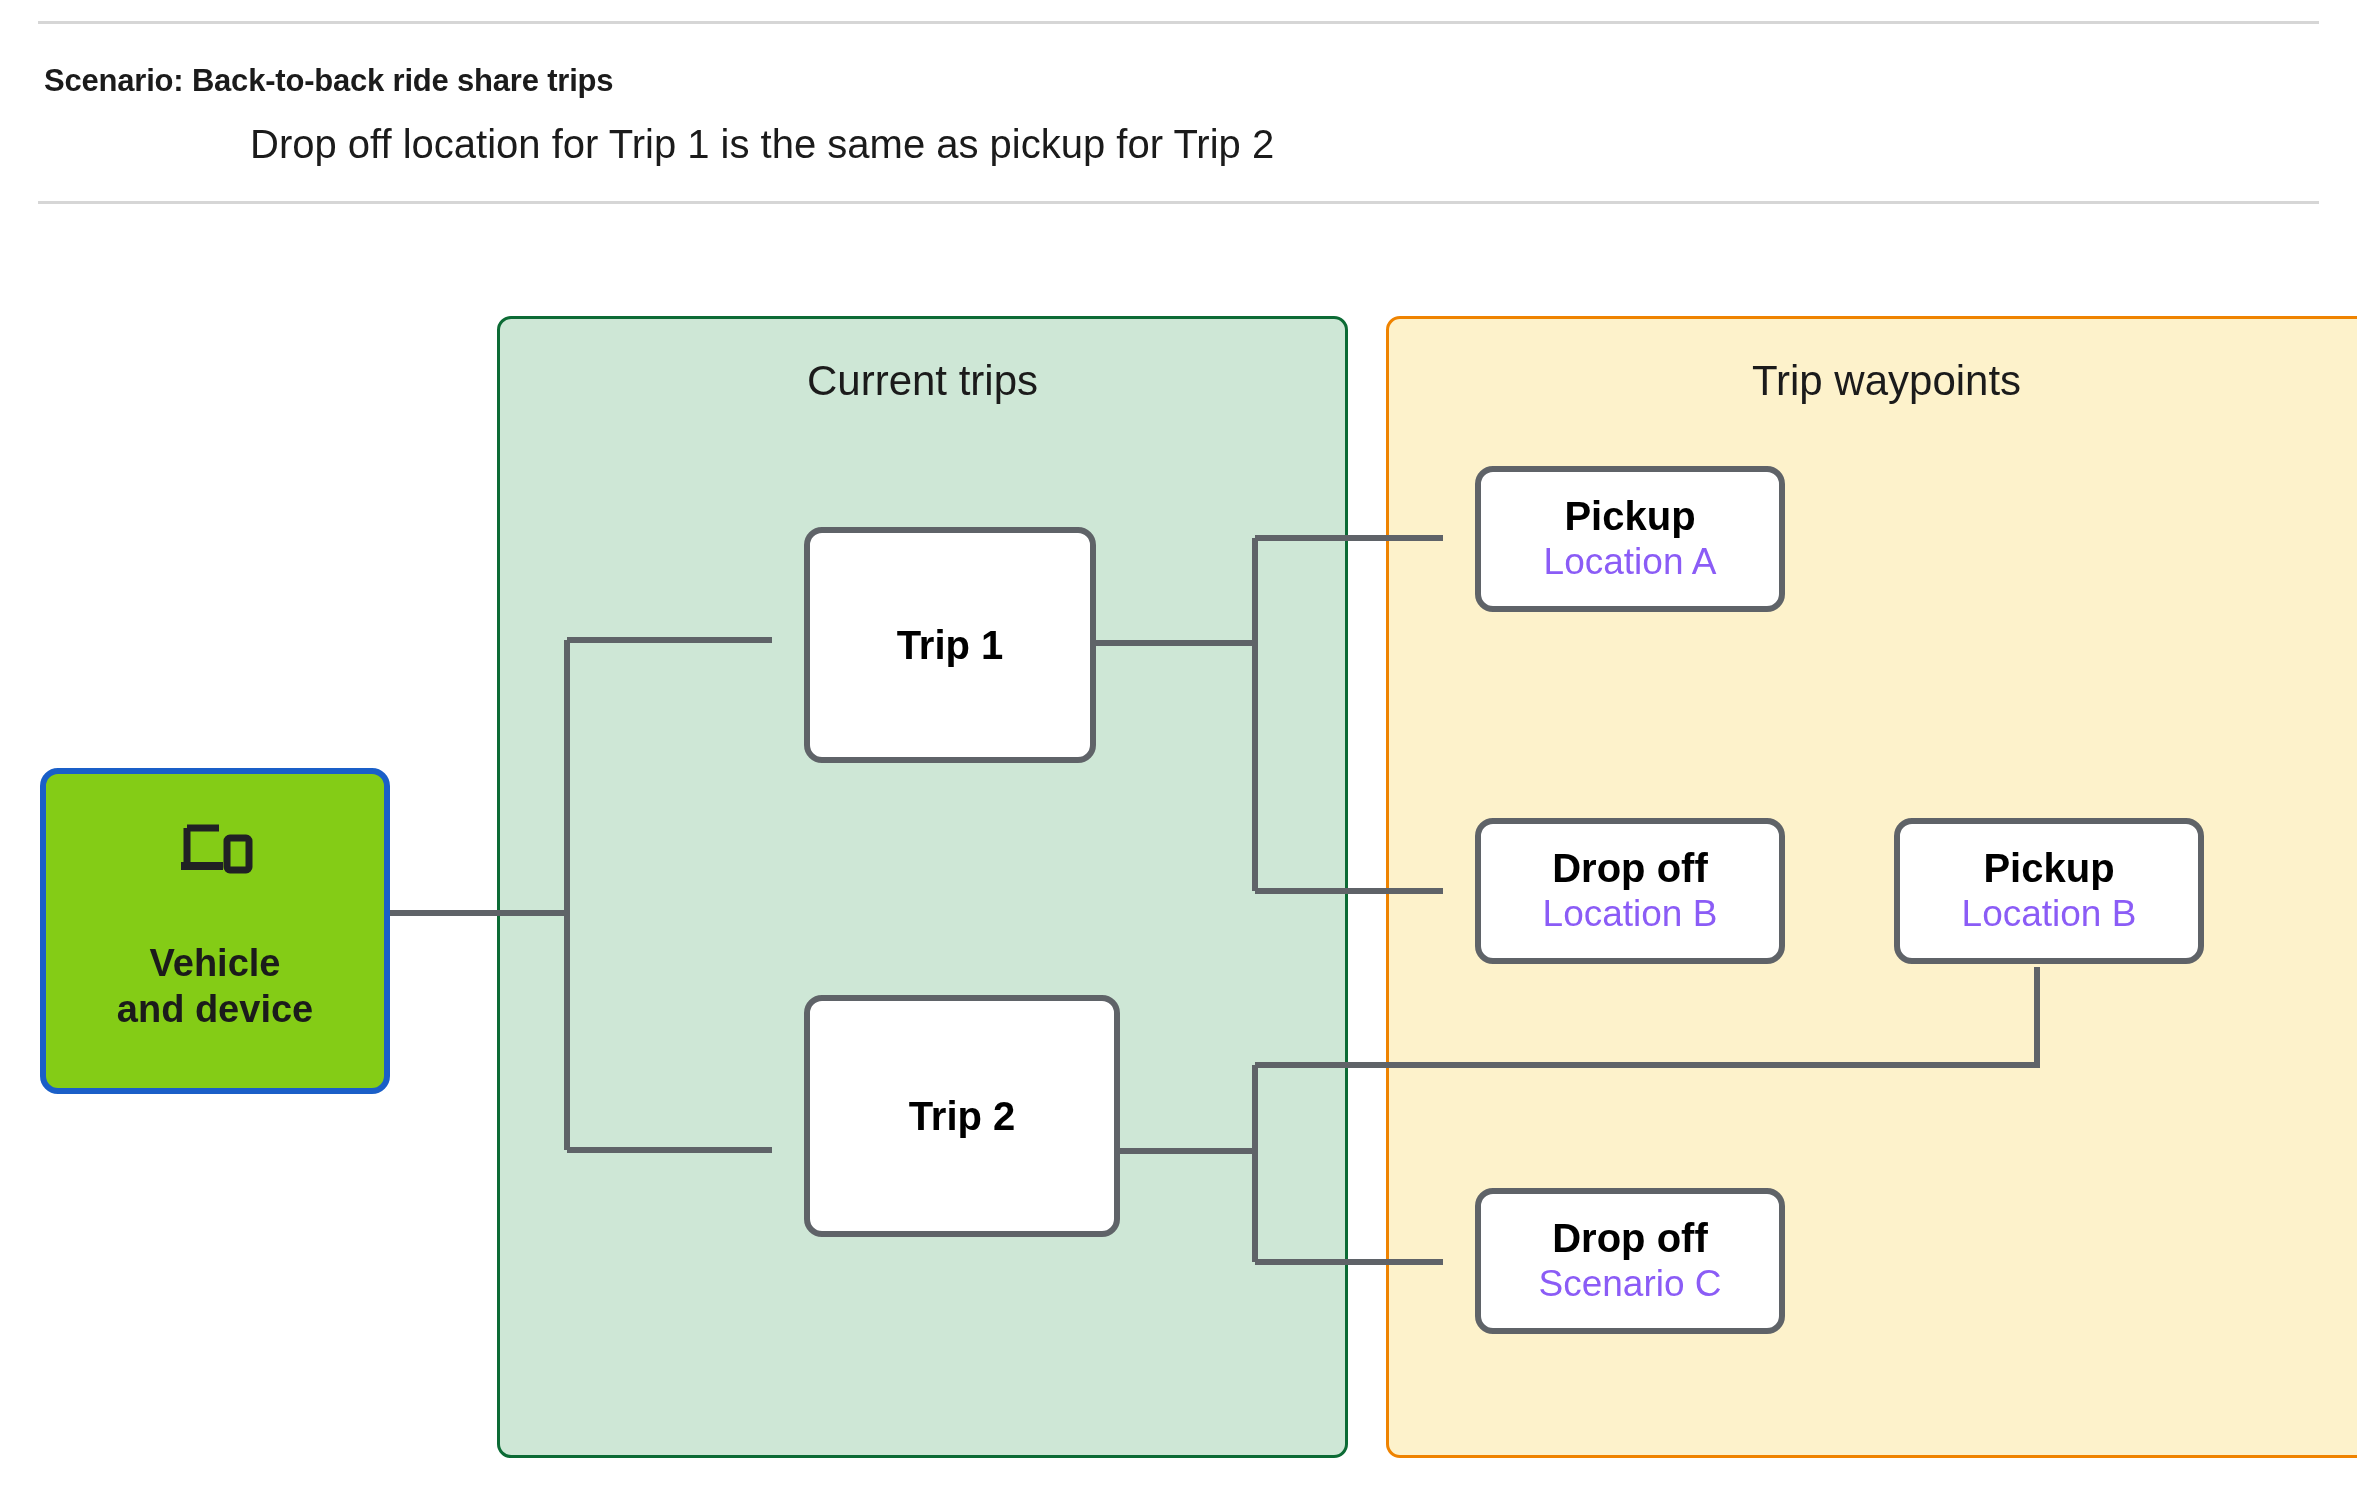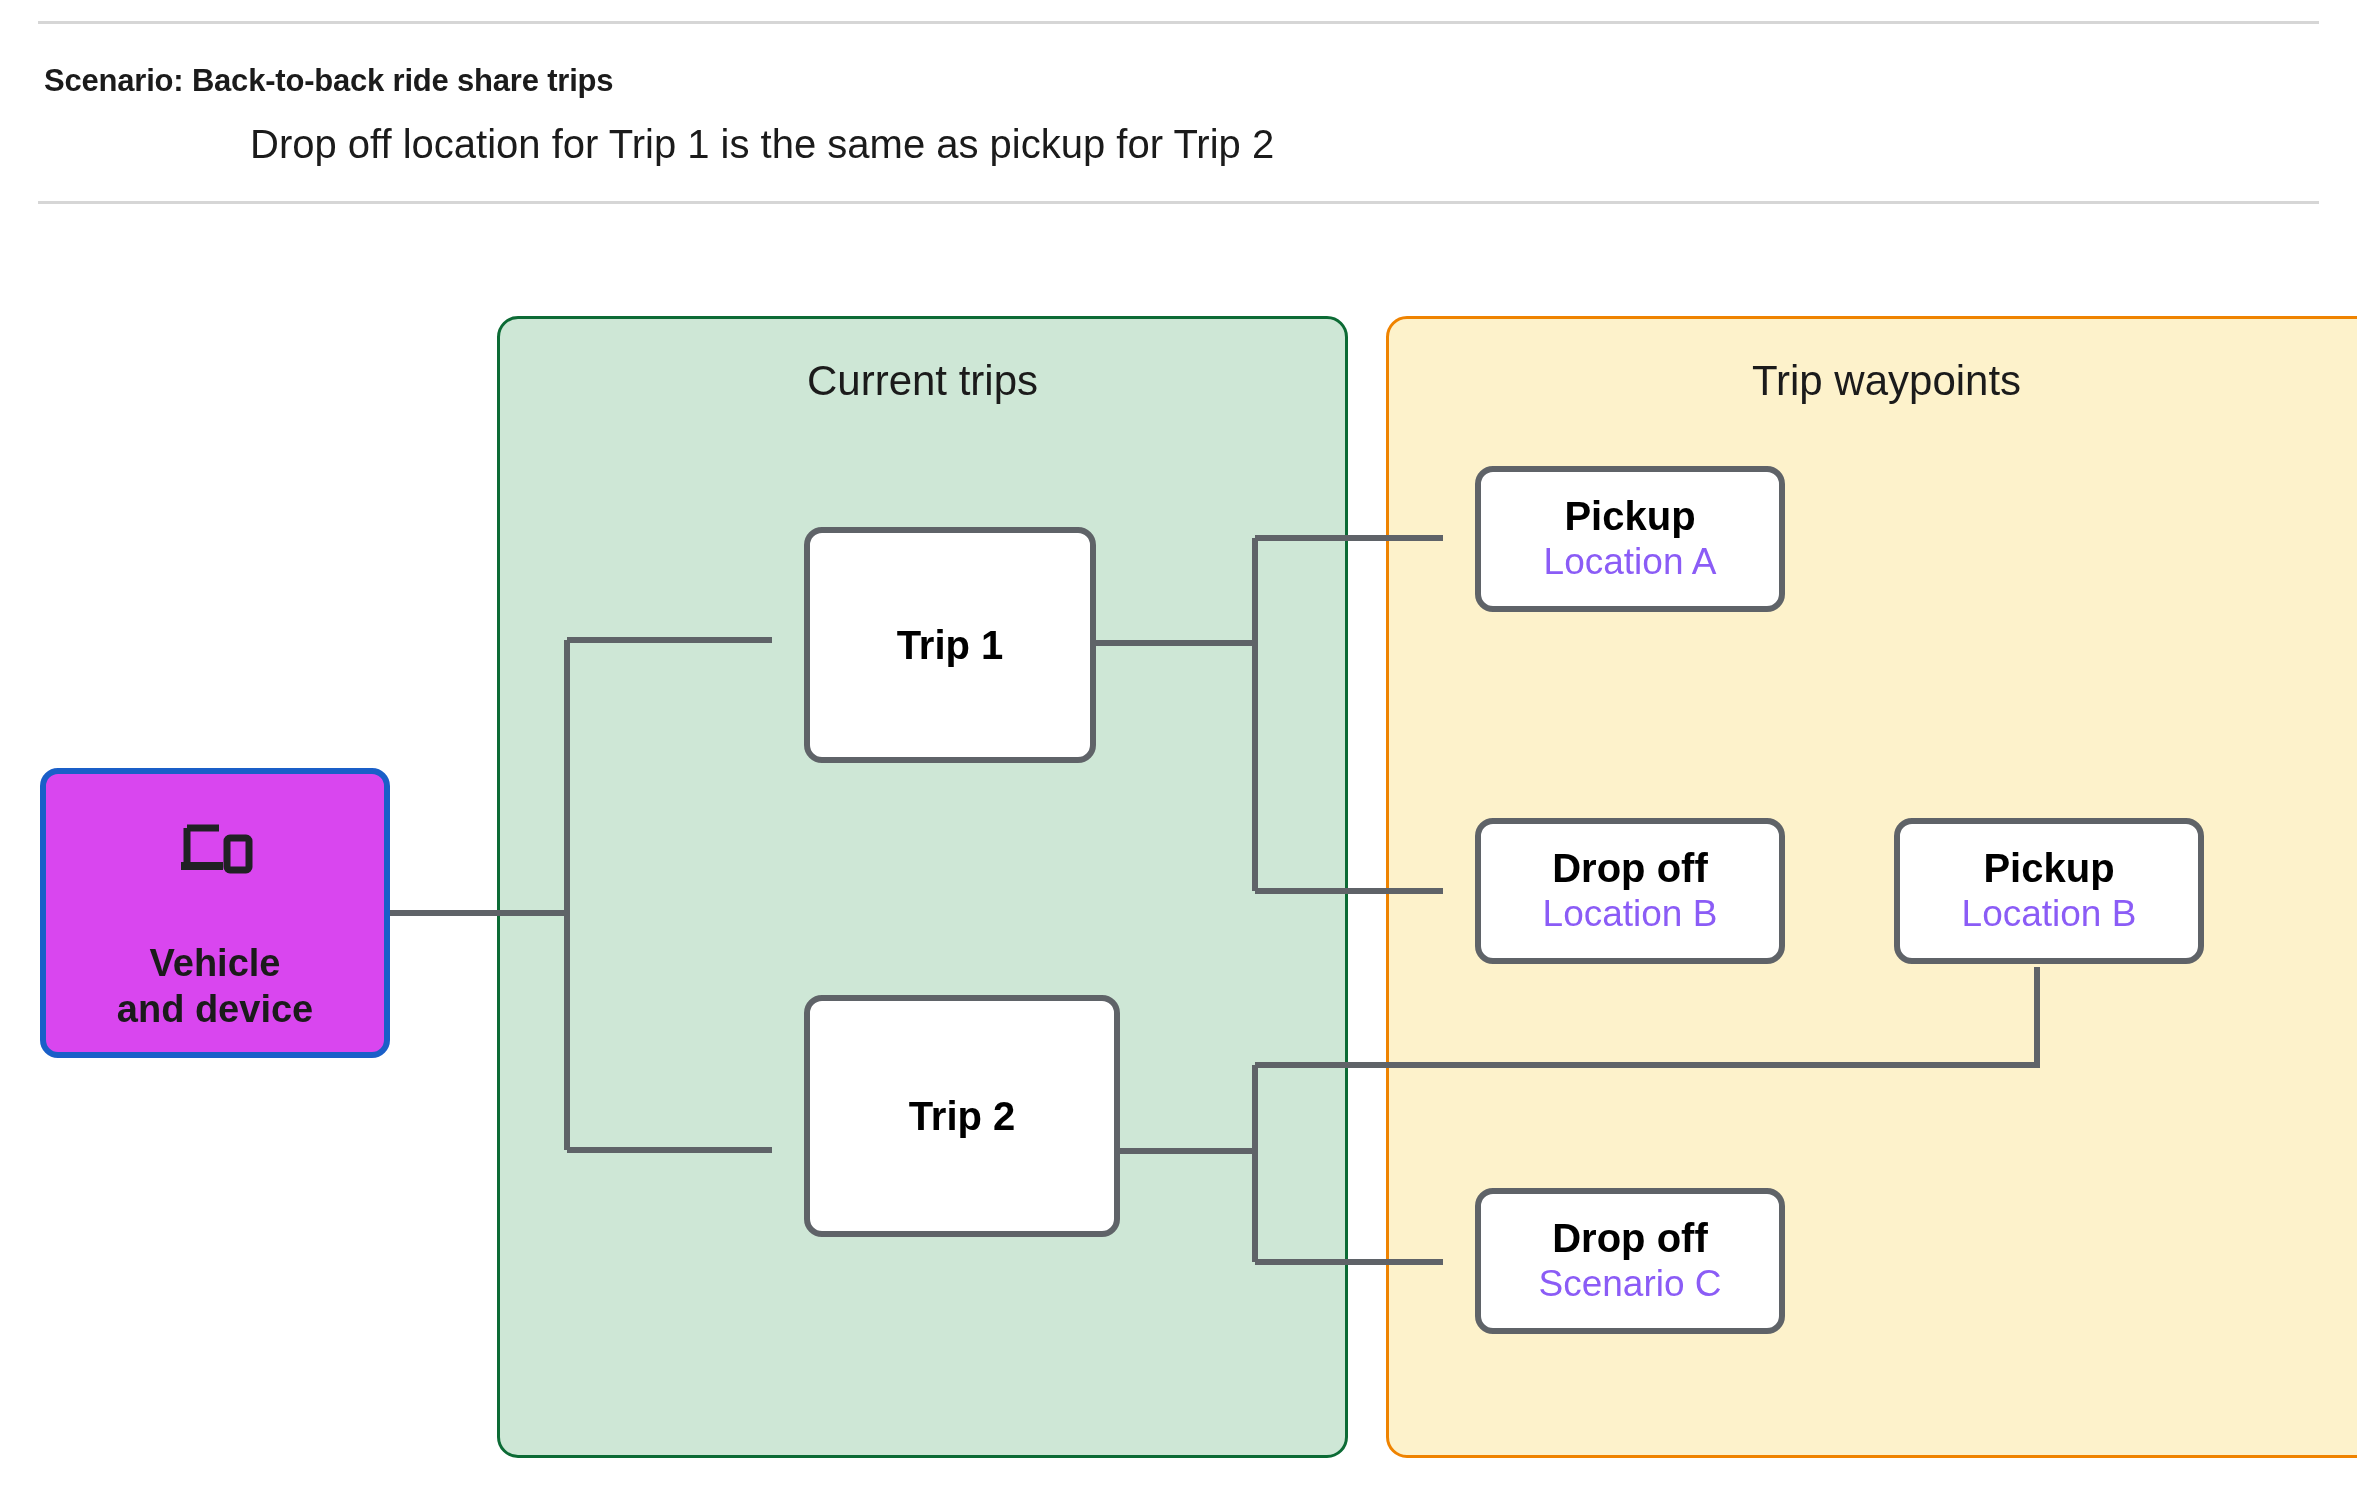--- a/index.html
+++ b/index.html
@@ -46,21 +46,21 @@
     top: 122px;
     font-size: 40px;
     font-weight: 400;
     color: #1b1b1b;
     white-space: nowrap;
   }
 
   
   .group {
     position: absolute;
-    border-radius: 21px;
+    border-radius: 14px;
     box-sizing: border-box;
   }
   .group-title {
     position: absolute;
     left: 0;
     right: 0;
     text-align: center;
     font-size: 42px;
     font-weight: 400;
     color: #1b1b1b;
@@ -120,23 +120,23 @@
   #node-dropoff-b { left: 1443px; top: 818px;  width: 310px; height: 146px; }
   #node-pickup-b  { left: 1862px; top: 818px;  width: 310px; height: 146px; }
   #node-dropoff-c { left: 1443px; top: 1188px; width: 310px; height: 146px; }
 
   
   #node-vehicle {
     position: absolute;
     left: 40px;
     top: 768px;
     width: 350px;
-    height: 290px;
+    height: 326px;
     box-sizing: border-box;
-    background: #d946ef;
+    background: #84cc16;
     border: 6px solid #1a5fc8;
     border-radius: 18px;
     display: flex;
     flex-direction: column;
     align-items: center;
     justify-content: flex-start;
   }
   #node-vehicle .dev-icon {
     margin-top: 48px;
     width: 76px;

